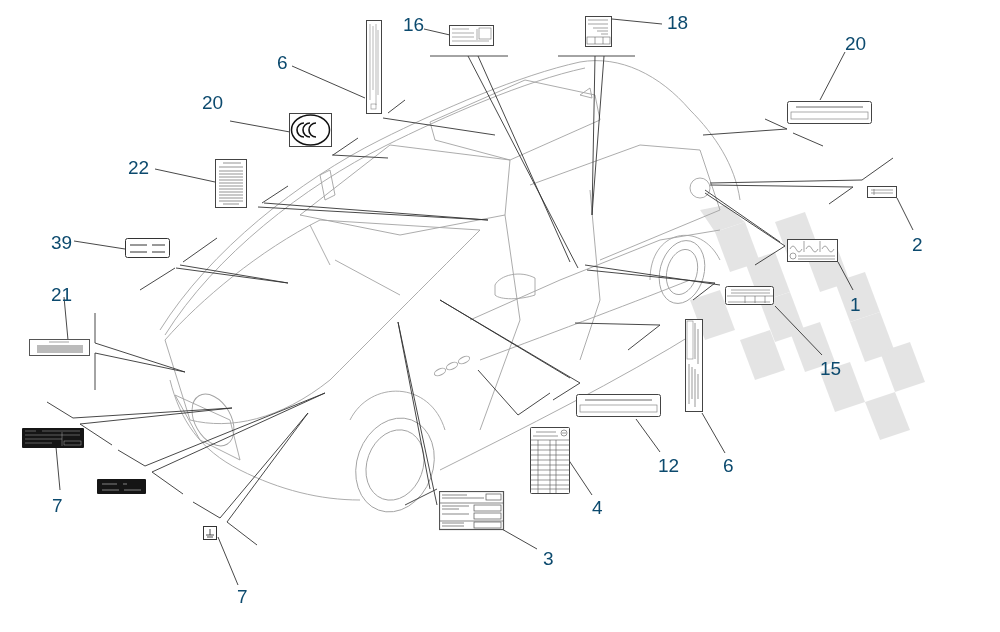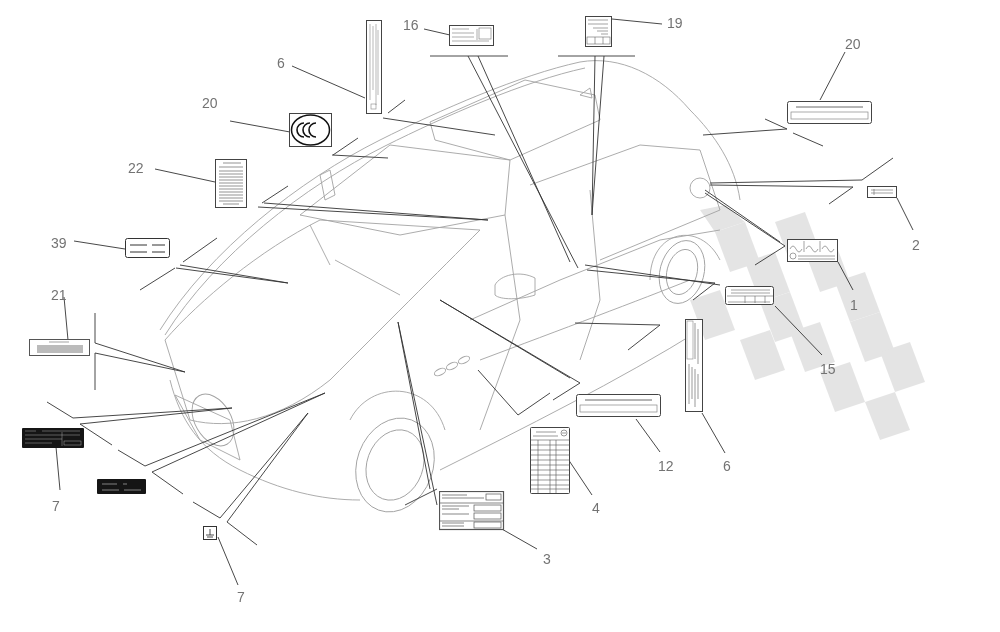--- a/index.html
+++ b/index.html
@@ -1,19 +1,19 @@
 <!DOCTYPE html>
 <html><head>
 <meta charset="utf-8">
 <style>
   html, body { margin:0; padding:0; background:#ffffff; }
   body { width:1000px; height:632px; position:relative; overflow:hidden; font-family:"Liberation Sans", sans-serif; color:#222; }
   #stage { position:absolute; left:0; top:0; width:1000px; height:632px; }
   svg { position:absolute; left:0; top:0; }
-  .callout { position:absolute; font-size:14px; color:#737373; line-height:14px; cursor:pointer; }
+  .callout { position:absolute; font-size:19px; color:#0c4a6e; line-height:14px; cursor:pointer; }
   .watermark-main { position:absolute; left:78px; top:192px; font-size:158px; font-weight:bold; color:#f3c7c7; letter-spacing:1px; line-height:160px; opacity:0.85; }
   .watermark-sub { position:absolute; left:72px; top:360px; font-size:54px; color:#e6e6e6; letter-spacing:64px; line-height:60px; }
   .label-box { position:absolute; cursor:pointer; }
 </style>
 </head>
 <body>
 
 <div id="stage">
 
 
@@ -403,19 +403,19 @@
   <div class="callout" style="left:543px;top:552px">3</div>
   <div class="callout" style="left:592px;top:501px">4</div>
   <div class="callout" style="left:277px;top:56px">6</div>
   <div class="callout" style="left:723px;top:459px">6</div>
   <div class="callout" style="left:237px;top:590px">7</div>
   <div class="callout" style="left:845px;top:37px">20</div>
   <div class="callout" style="left:658px;top:459px">12</div>
   <div class="callout" style="left:820px;top:362px">15</div>
   <div class="callout" style="left:403px;top:18px">16</div>
   <div class="callout" style="left:52px;top:499px">7</div>
-  <div class="callout" style="left:667px;top:16px">19</div>
+  <div class="callout" style="left:667px;top:16px">18</div>
   <div class="callout" style="left:202px;top:96px">20</div>
   <div class="callout" style="left:51px;top:288px">21</div>
   <div class="callout" style="left:128px;top:161px">22</div>
   <div class="callout" style="left:51px;top:236px">39</div>
 
 </div>
 
 </body></html>

